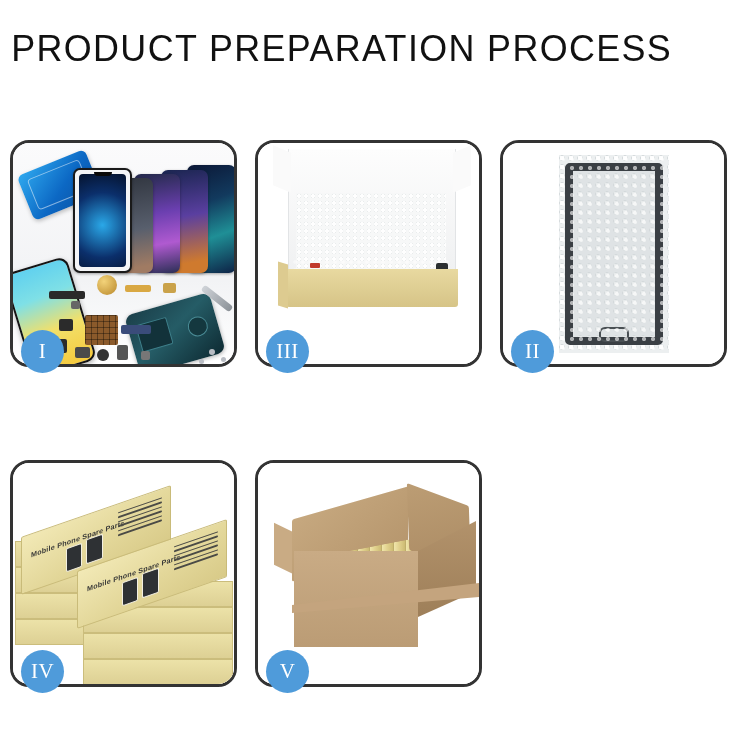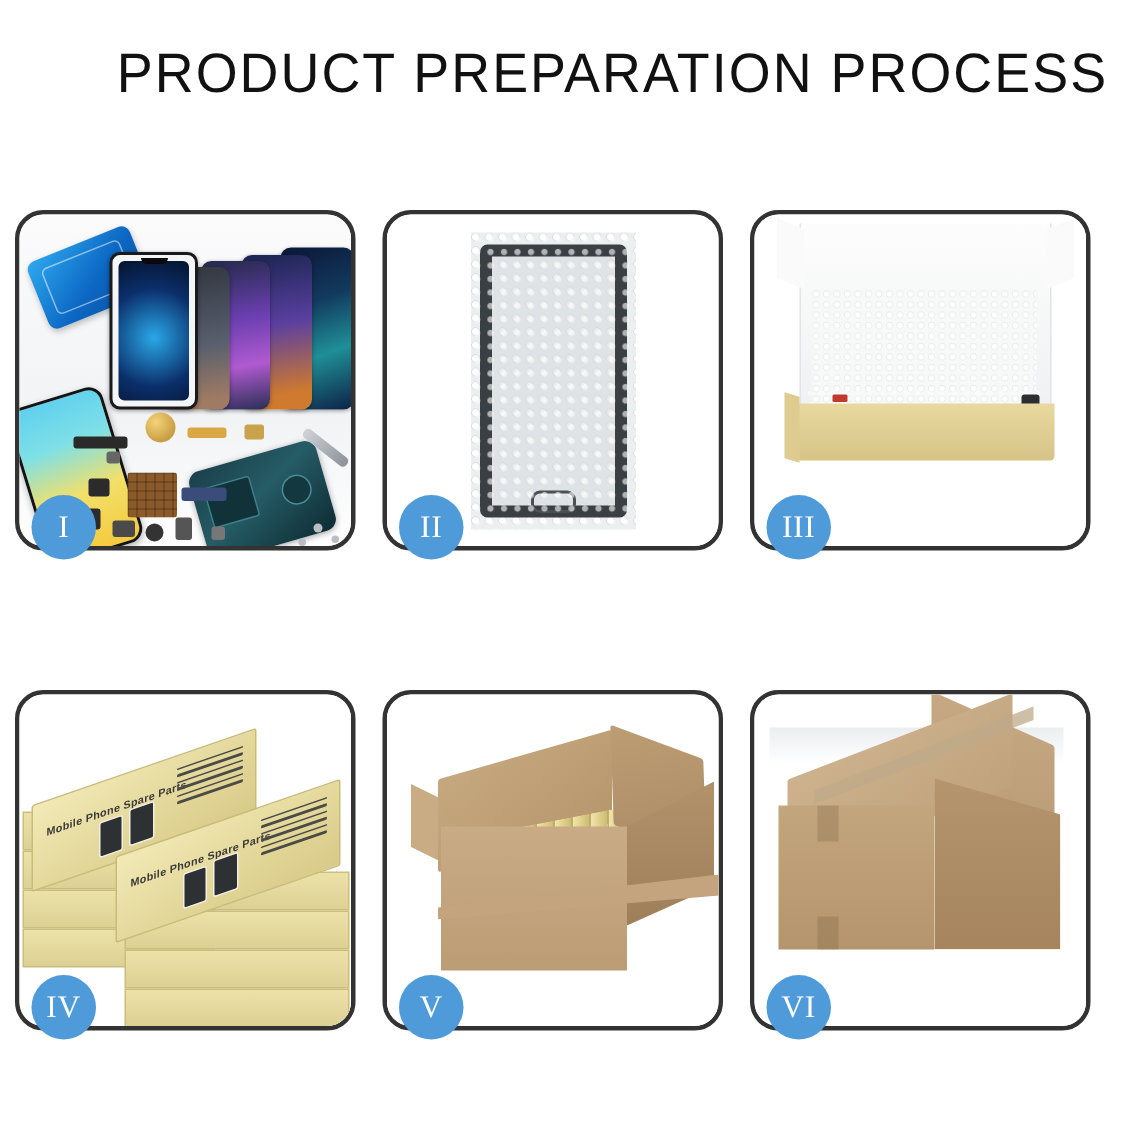--- a/index.html
+++ b/index.html
@@ -12,21 +12,21 @@
     height: 750px;
     overflow: hidden;
     font-family: "Liberation Sans", sans-serif;
     position: relative;
   }
 
   
   .header {
     width: 100%;
     padding-top: 30px;
-    text-align: right;
+    text-align: left;
   }
   .page-title {
     font-family: "Liberation Sans", sans-serif;
     font-size: 37px;
     font-weight: 500;
     letter-spacing: 1.4px;
     color: #111111;
     line-height: 1.05;
     margin: 0;
     transform: scaleX(0.97);
@@ -342,38 +342,38 @@
       <div class="tiny t8"></div>
       <div class="tool"></div>
       <div class="screw s1"></div>
       <div class="screw s2"></div>
       <div class="screw s3"></div>
     </div>
     <div class="badge">I</div>
   </div>
 
   <div class="panel">
-    <div class="panel-inner p2">
-      <div class="bubble-bg"></div>
-      <div class="screen-dark"></div>
-      <div class="screen-overlay"></div>
-    </div>
-    <div class="badge">II</div>
-  </div>
-
-  <div class="panel">
     <div class="panel-inner p3">
       <div class="box3-lid"></div>
       <div class="box3-foam"></div>
       <div class="box3-inner">
         <div class="box3-red"></div>
       </div>
       <div class="box3-tray"></div>
     </div>
     <div class="badge">III</div>
+  </div>
+
+  <div class="panel">
+    <div class="panel-inner p2">
+      <div class="bubble-bg"></div>
+      <div class="screen-dark"></div>
+      <div class="screen-overlay"></div>
+    </div>
+    <div class="badge">II</div>
   </div>
 
   <div class="panel">
     <div class="panel-inner p4">
       <div class="stack">
 
         <div class="kbox" style="left:0px;  top:56px;">
             <div class="kface"></div>
           </div>
         <div class="kbox" style="left:0px;  top:82px;">
@@ -450,27 +450,14 @@
         <i style="left:120px;"></i>
       </div>
       <div class="c5-lidR"></div>
       <div class="c5-right"></div>
       <div class="c5-body"></div>
       <div class="c5-front-flap"></div>
     </div>
     <div class="badge">V</div>
   </div>
 
-  <div class="panel">
-    <div class="panel-inner p6">
-      <div class="c6-shadow"></div>
-      <div class="c6-topR"></div>
-      <div class="c6-top"></div>
-      <div class="c6-tape"></div>
-      <div class="c6-right"></div>
-      <div class="c6-left"></div>
-      <div class="c6-seamL"></div>
-      <div class="c6-seamB"></div>
-    </div>
-    <div class="badge">VI</div>
-  </div>
 
 </div>
 
 </body></html>

